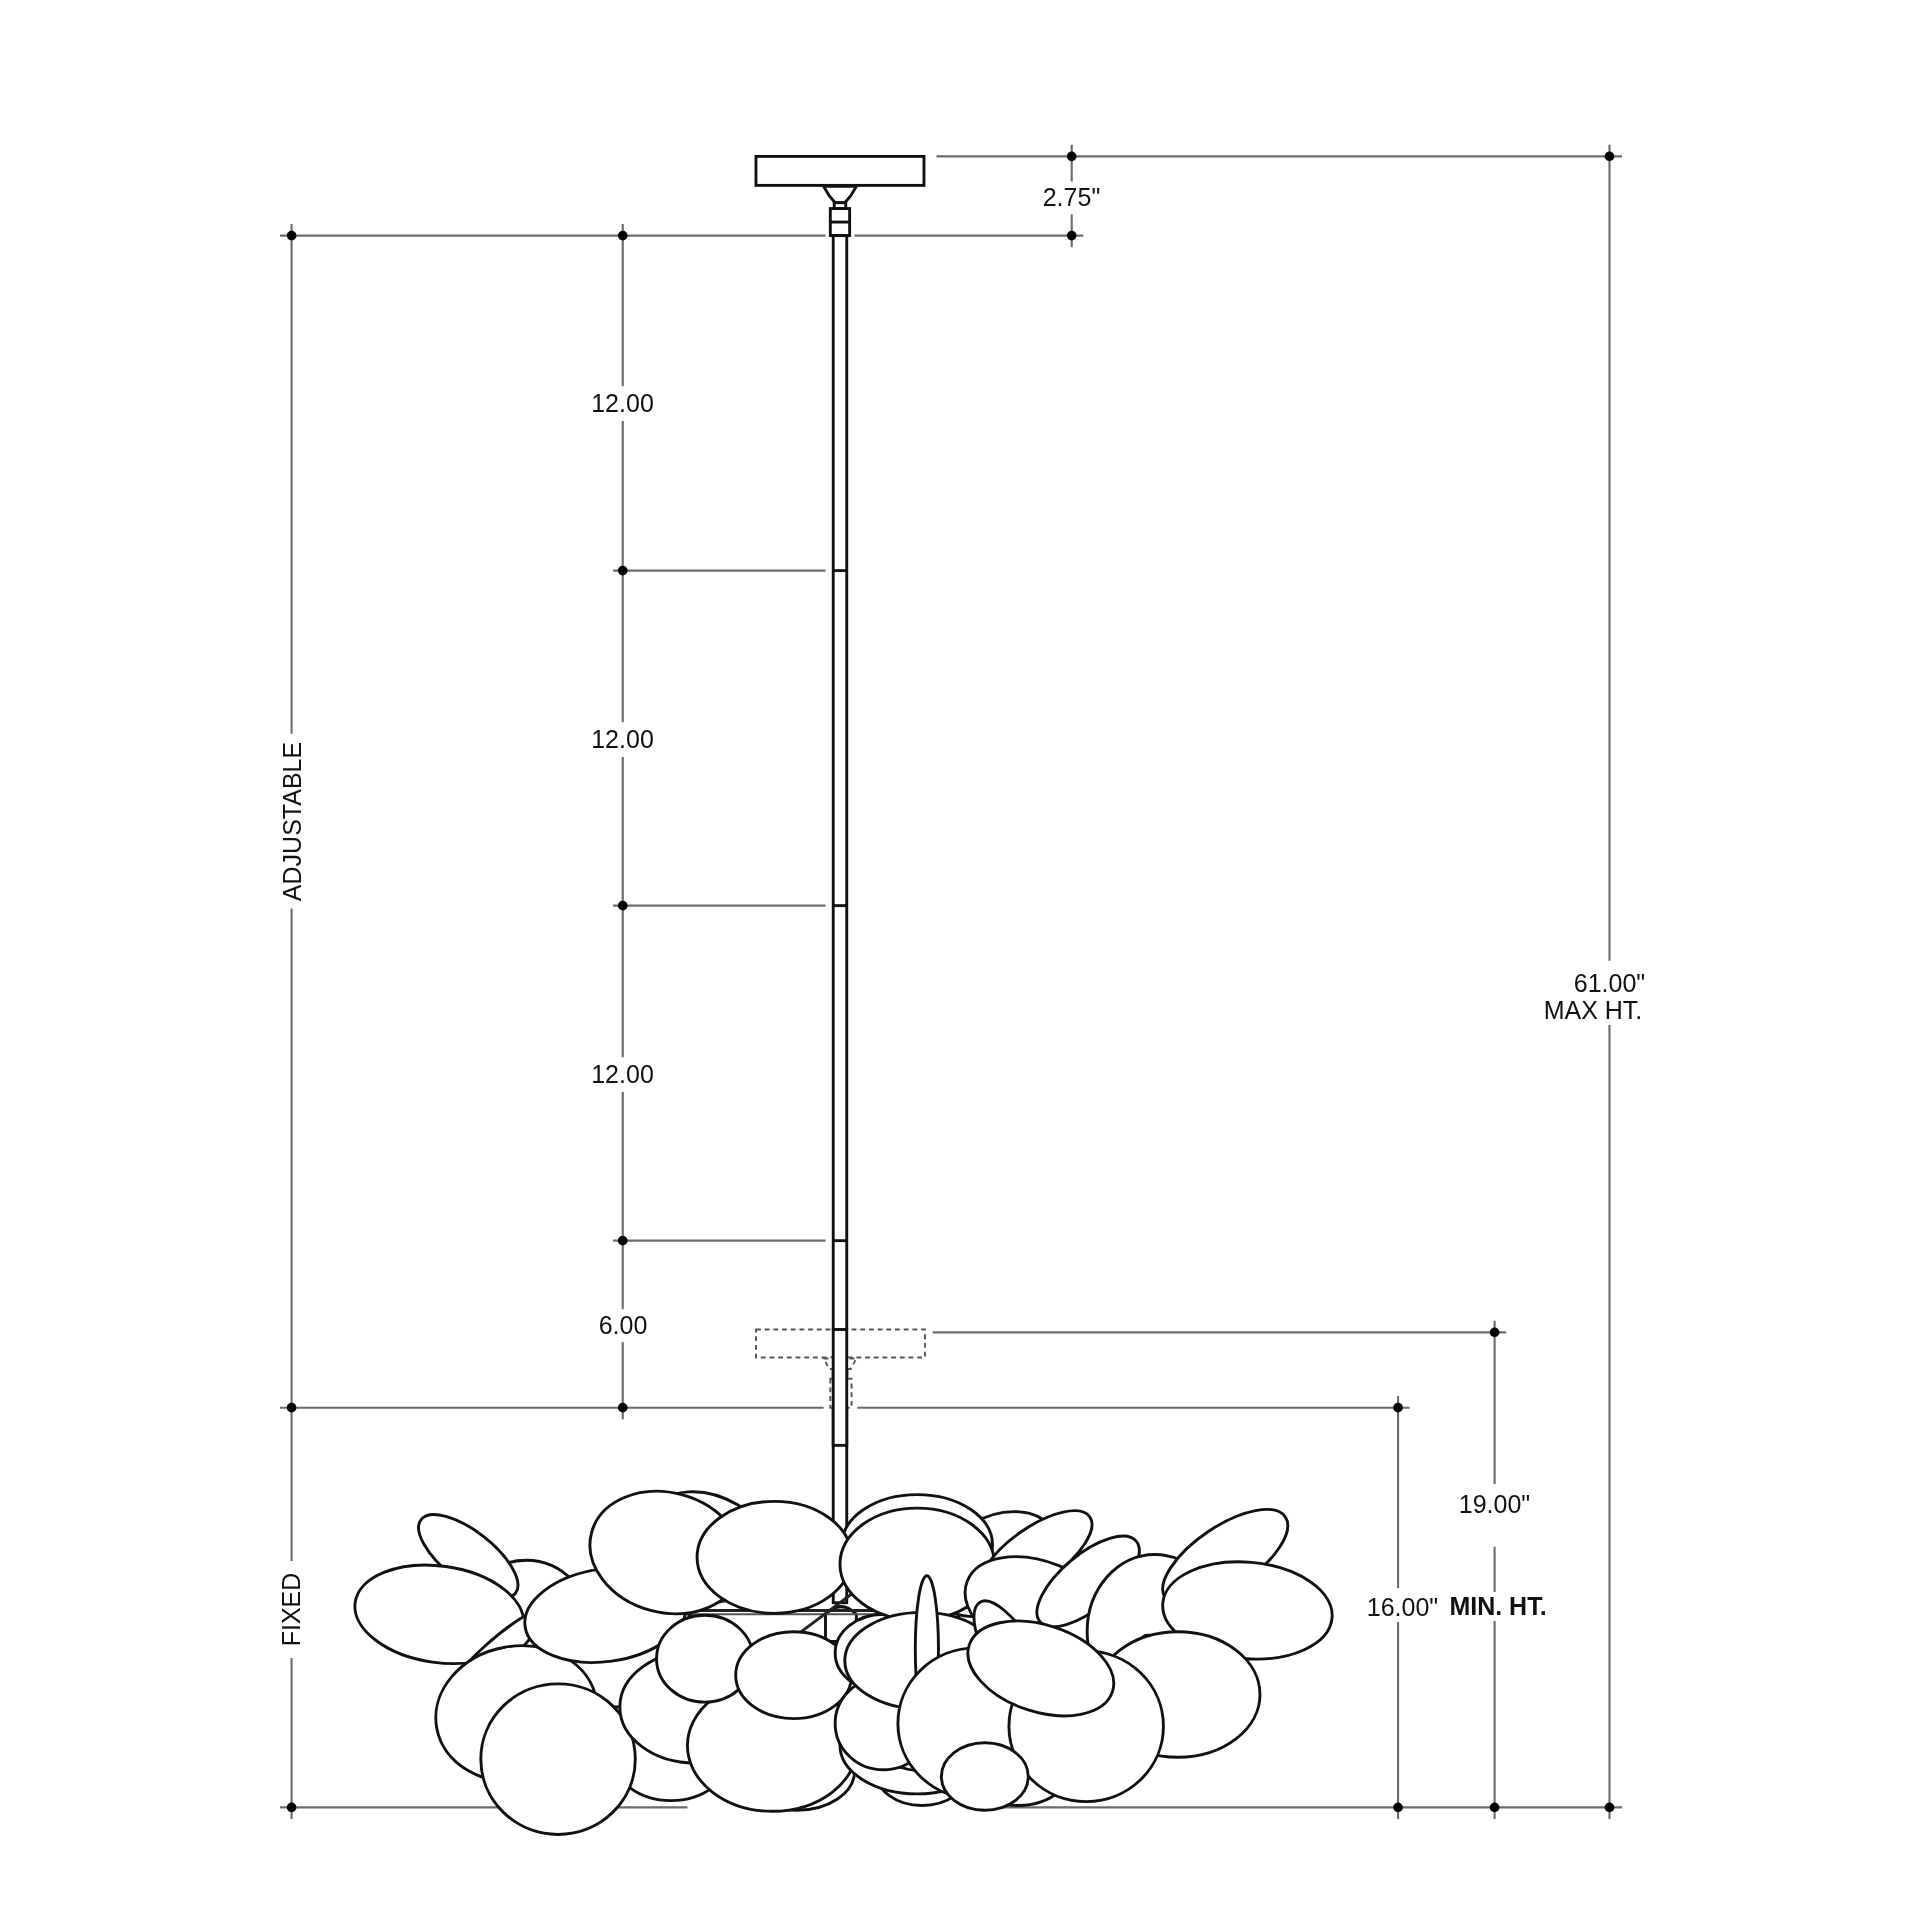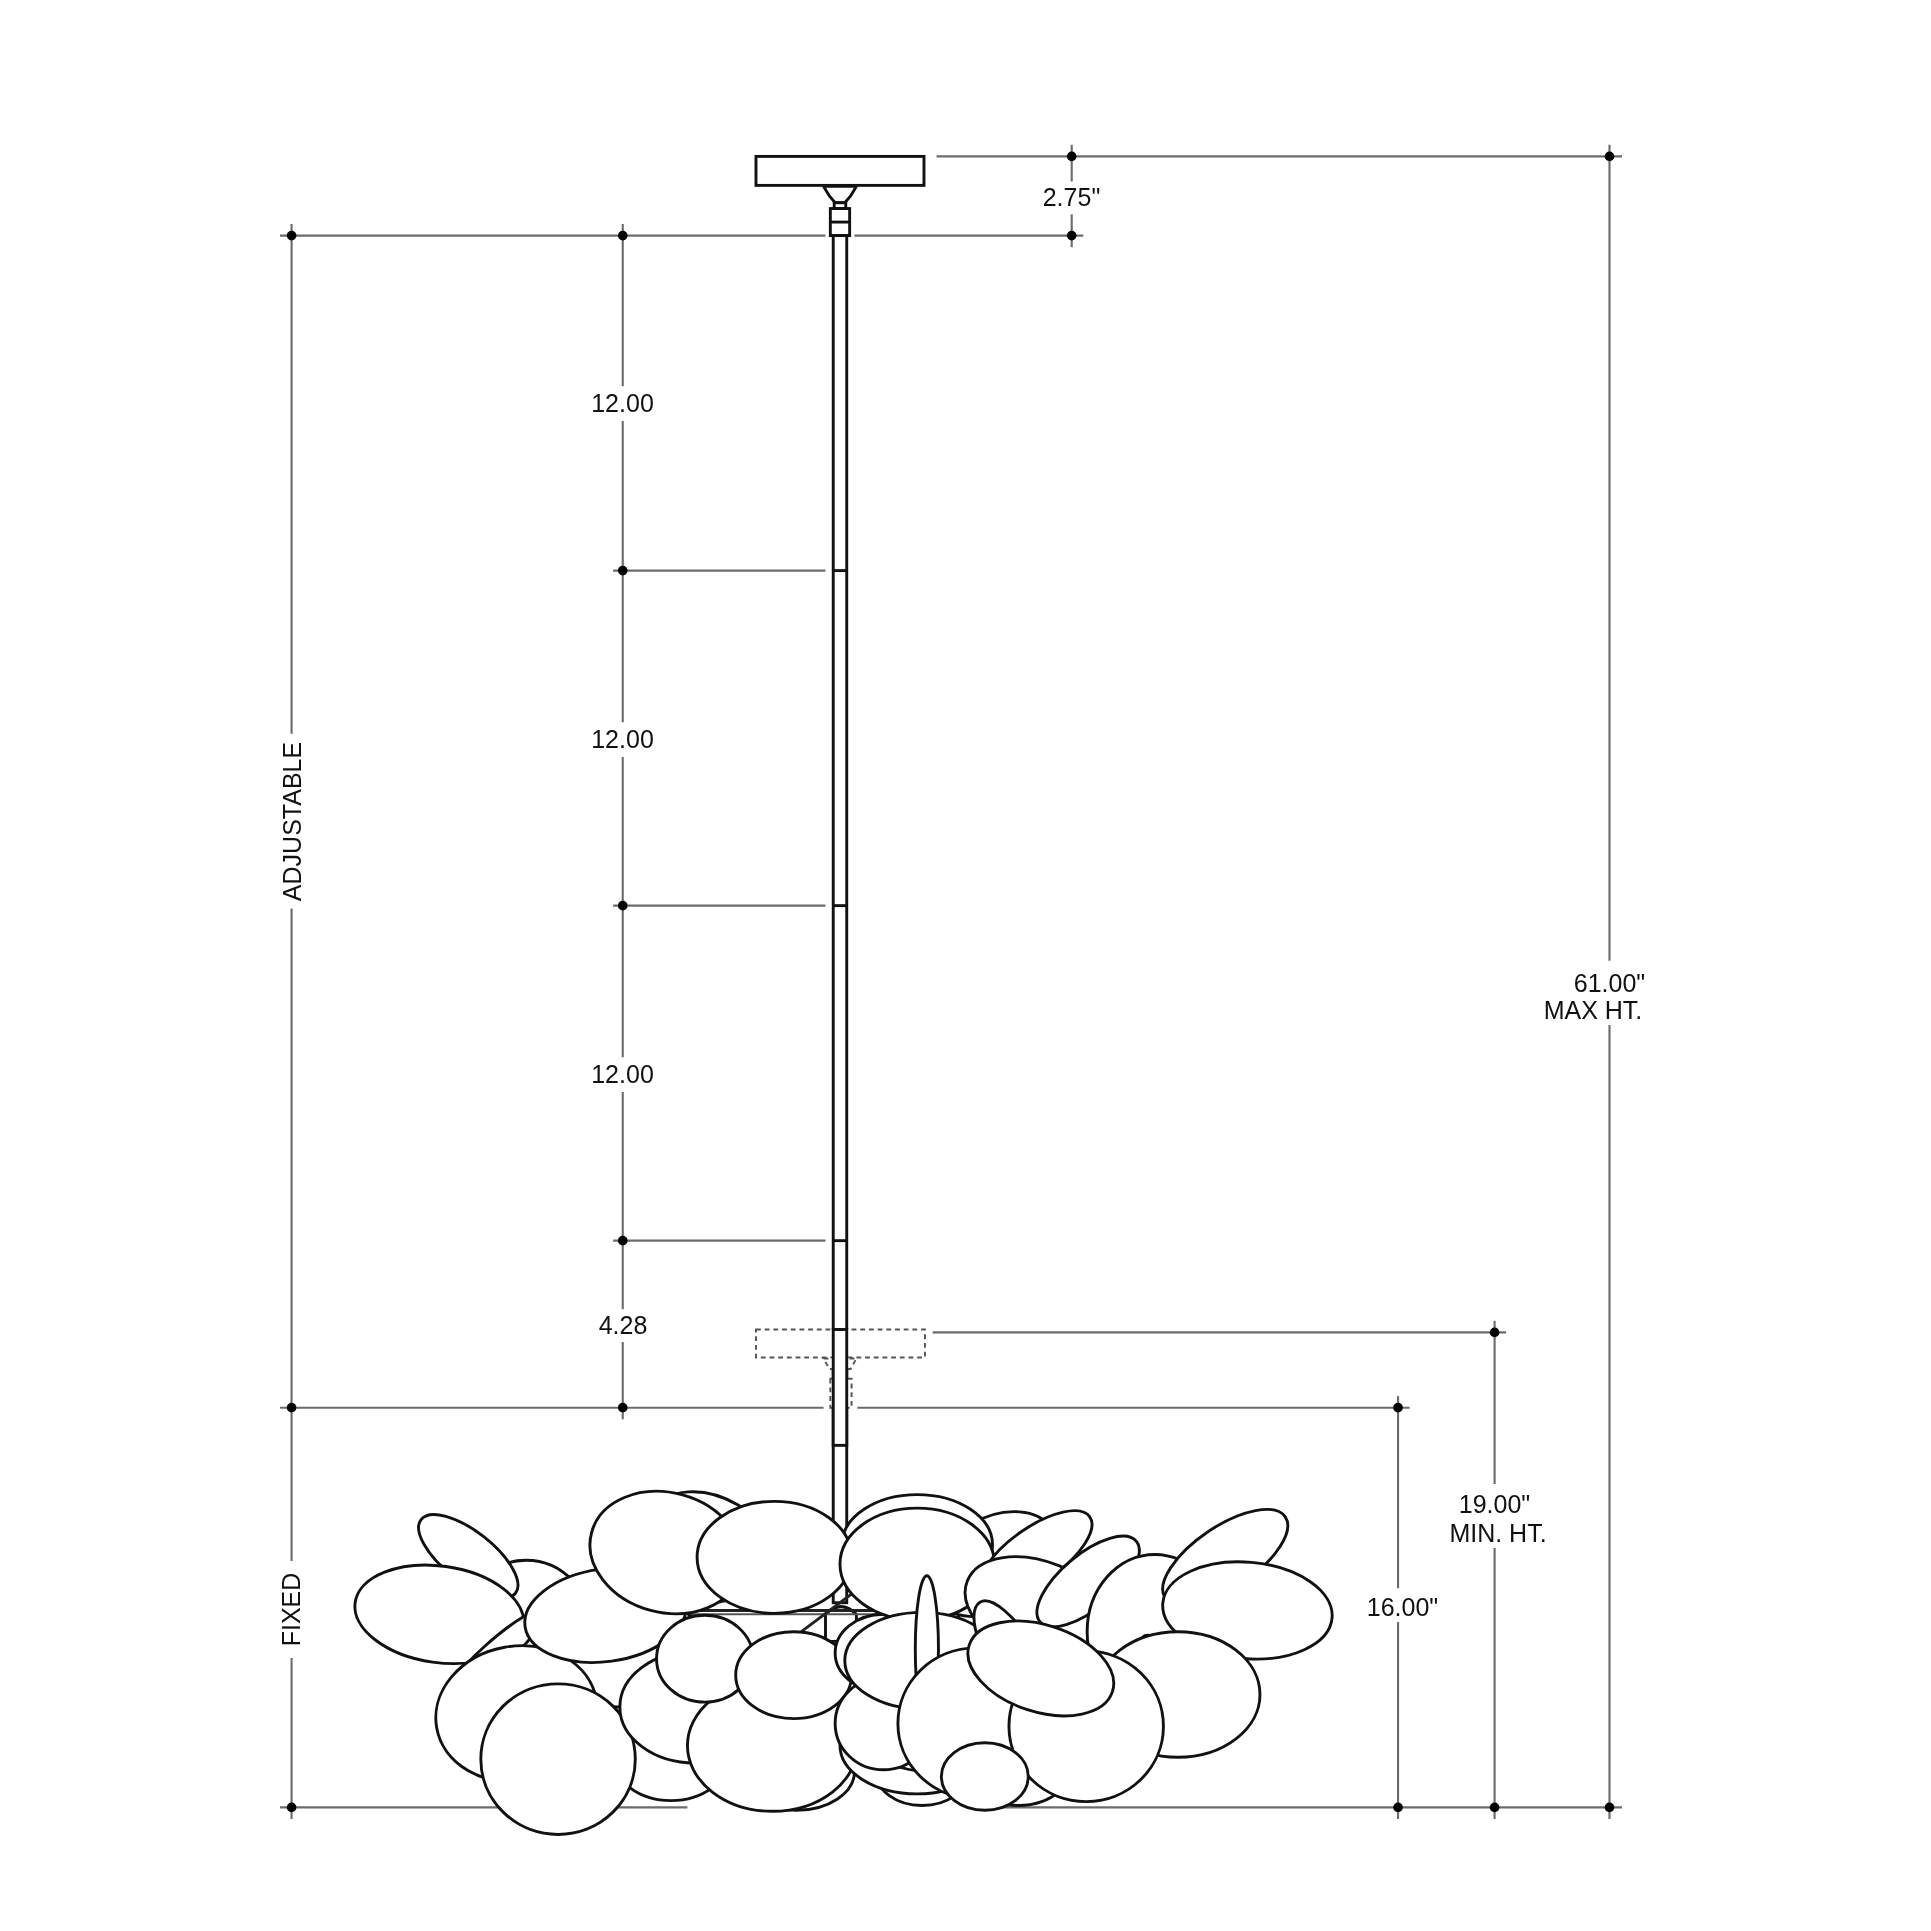--- a/index.html
+++ b/index.html
@@ -175,25 +175,25 @@
     <ellipse class="leaf" cx="1078" cy="1728" rx="78" ry="45" transform="rotate(18 1078 1728)"></ellipse>
     <ellipse class="leaf" cx="1020" cy="1840" rx="45" ry="35"></ellipse>
   </g>
 </svg>
 
 <div class="lbl" style="left:1036px; top:183px; width:71px;">2.75"</div>
 
 <div class="lbl" style="left:584px; top:389px; width:77px;">12.00</div>
 <div class="lbl" style="left:584px; top:725px; width:77px;">12.00</div>
 <div class="lbl" style="left:584px; top:1060px; width:77px;">12.00</div>
-<div class="lbl" style="left:590px; top:1311px; width:66px;">4.28</div>
+<div class="lbl" style="left:590px; top:1311px; width:66px;">6.00</div>
 
 <div class="lbl v" style="left:205px; top:807px; width:174px;">ADJUSTABLE</div>
 <div class="lbl v" style="left:243px; top:1595px; width:97px;">FIXED</div>
 
 <div class="lbl" style="left:1564px; top:969px; width:91px;">61.00"</div>
 <div class="lbl" style="left:1540px; top:996px; width:106px;">MAX HT.</div>
 
 <div class="lbl" style="left:1448px; top:1490px; width:93px;">19.00"</div>
-<div class="lbl" style="left:1442px; top:1519px; width:112px;">MIN. HT.</div>
+<div class="lbl" style="left:1442px; top:1592px; width:112px;font-weight:bold;">MIN. HT.</div>
 
 <div class="lbl" style="left:1356px; top:1593px; width:93px;">16.00"</div>
 
 
 </body></html>

